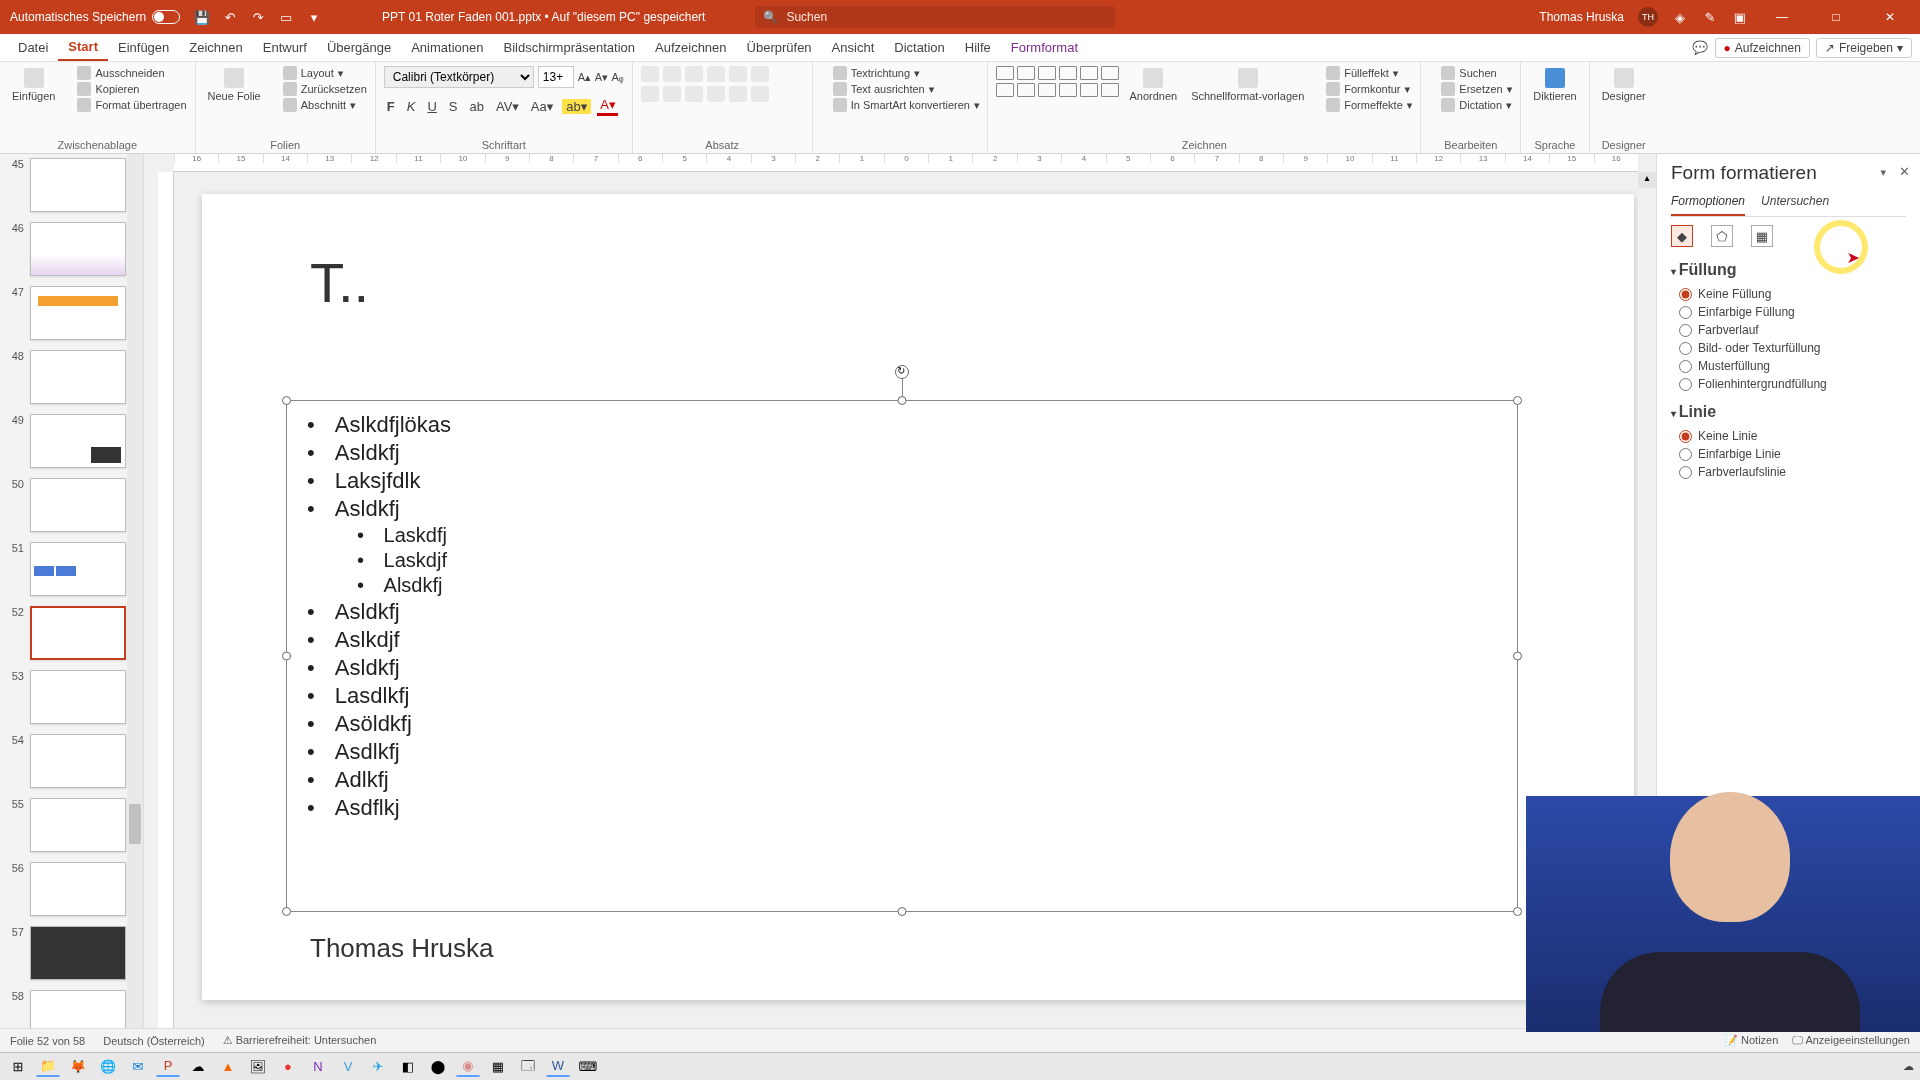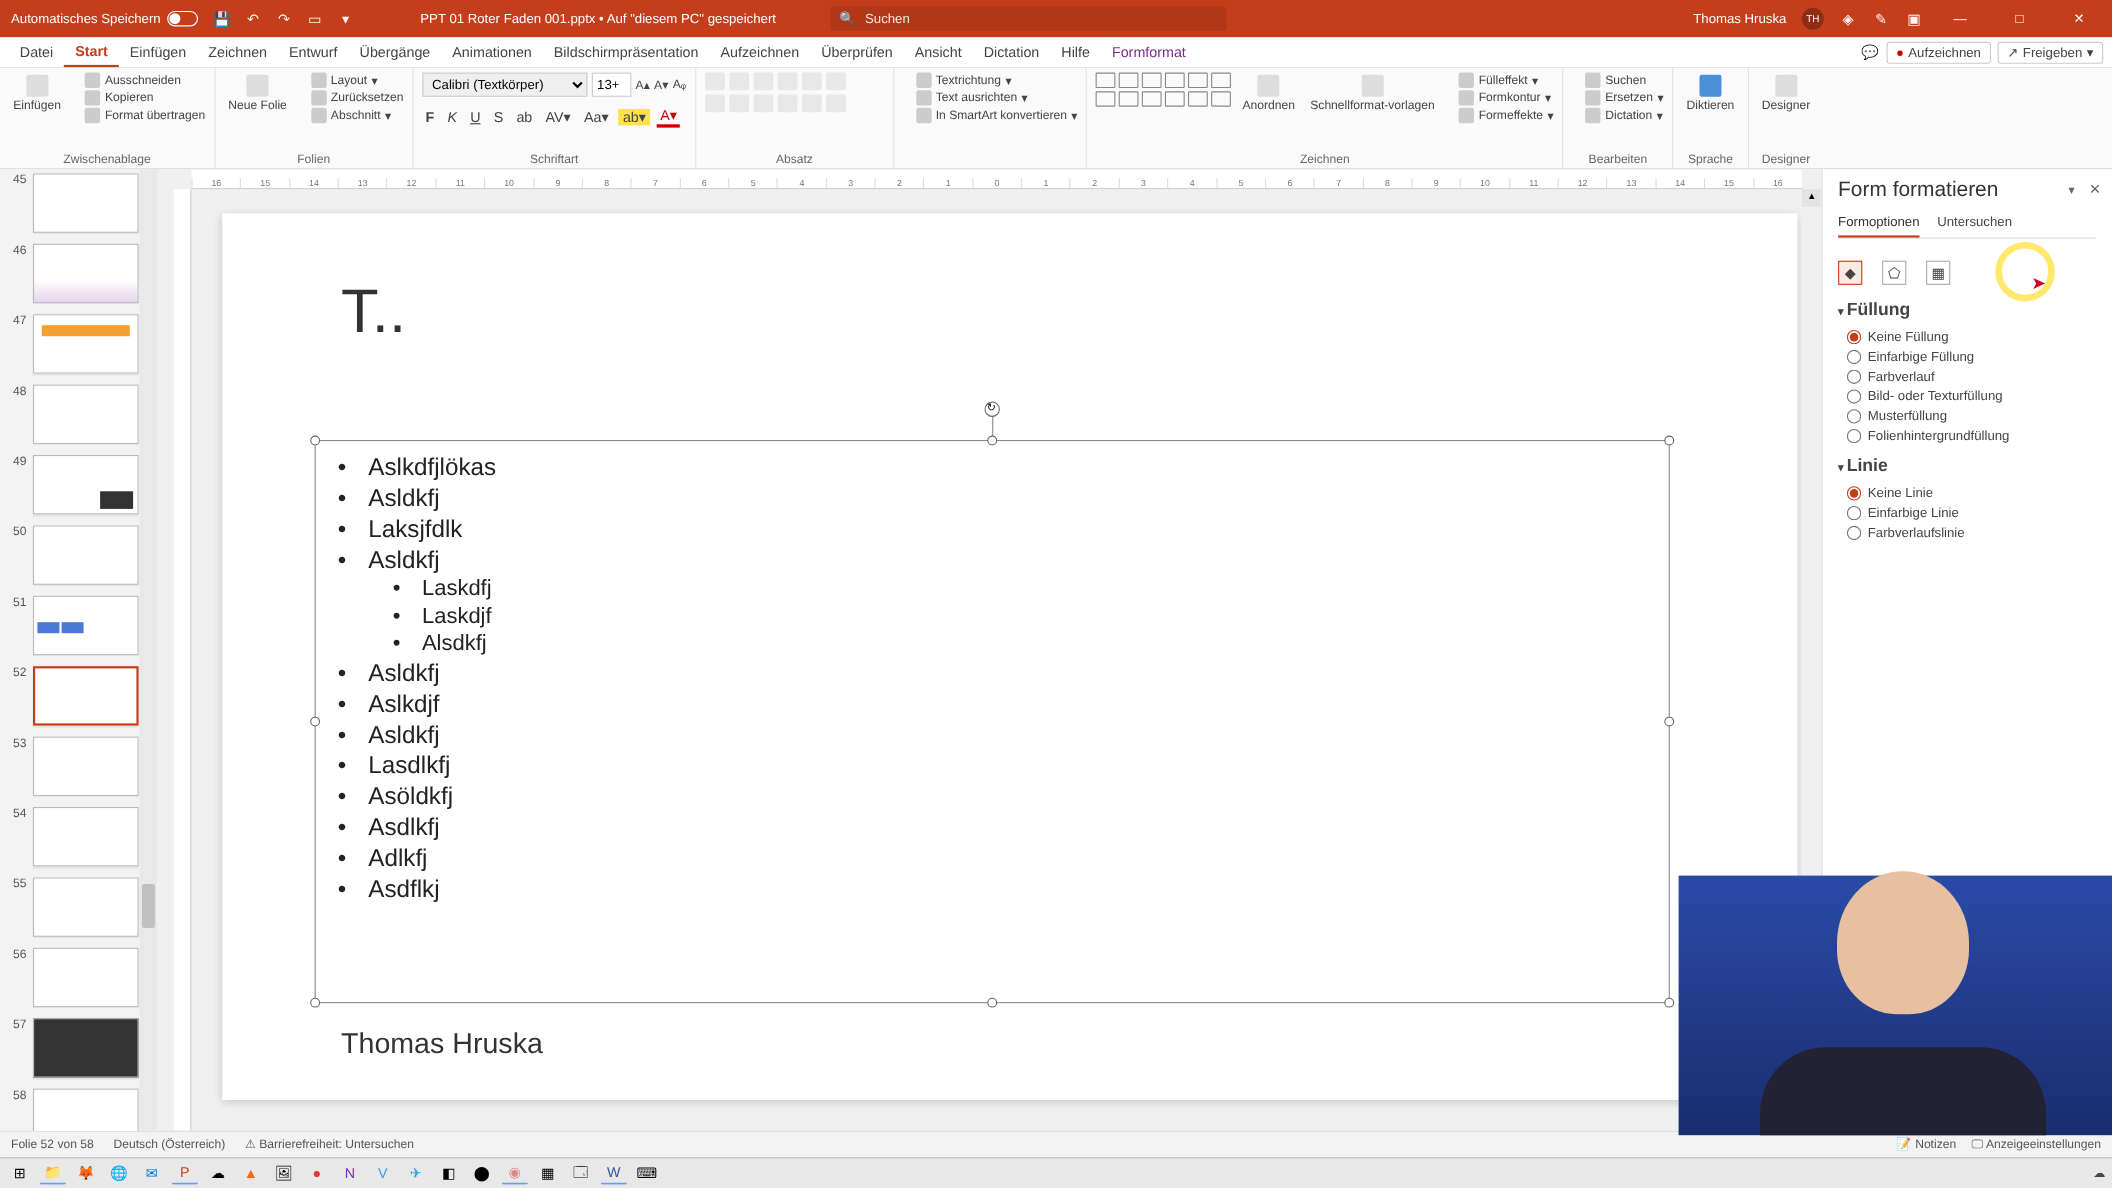--- a/index.html
+++ b/index.html
@@ -52,21 +52,21 @@
 .thumbs { width: 144px; background: #f3f3f3; border-right: 1px solid #ddd; overflow-y: auto; padding: 4px 6px; position:relative;}
 .thumb-row { display:flex; gap:6px; margin-bottom:10px; align-items:flex-start;}
 .thumb-num { width:18px; text-align:right; font-size:11px; color:#555;}
 .thumb { width: 96px; height: 54px; background: #fff; border: 1px solid #bbb; box-shadow: 0 1px 2px rgba(0,0,0,.1); position:relative; font-size:4px; padding:3px; overflow:hidden;}
 .thumb.selected { border: 2px solid #C43E1C; }
 .thumbs-scroll { position:absolute; right:0; top:0; bottom:0; width:16px; background:#e9e9e9;}
 .thumbs-scroll .tbar { position:absolute; left:2px; right:2px; top:650px; height:40px; background:#c1c1c1; border-radius:2px;}
 
 
 .canvas-wrap { flex: 1; background: #f0f0f0; position: relative; overflow:hidden;}
-.ruler-h { position:absolute; top:0; left:30px; right:18px; height:18px; background:#fff; border-bottom:1px solid #ccc; font-size:8px; color:#777; display:flex; align-items:flex-end;}
+.ruler-h { position:absolute; top:0; left:30px; right:18px; height:18px; background:#fff; border-bottom:1px solid #ccc; font-size:8px; color:#777; display:flex; align-items:flex-start;}
 .ruler-h span { flex:1; text-align:center; border-left:1px solid #ddd;}
 .ruler-v { position:absolute; left:14px; top:18px; bottom:0; width:16px; background:#fff; border-right:1px solid #ccc;}
 .slide { position: absolute; left: 58px; top: 40px; width: 1432px; height: 806px; background: #fff; box-shadow: 0 2px 8px rgba(0,0,0,.2); }
 .slide-title { position:absolute; left:108px; top:56px; font-size:56px; font-family:"Calibri Light",sans-serif; color:#333;}
 .textbox { position:absolute; left:84px; top:206px; width:1232px; height:512px; border:1px solid #888;}
 .handle { position:absolute; width:9px; height:9px; background:#fff; border:1px solid #666; border-radius:50%;}
 .h-tl{left:-5px;top:-5px;} .h-tm{left:50%;top:-5px;transform:translateX(-50%);} .h-tr{right:-5px;top:-5px;}
 .h-ml{left:-5px;top:50%;transform:translateY(-50%);} .h-mr{right:-5px;top:50%;transform:translateY(-50%);}
 .h-bl{left:-5px;bottom:-5px;} .h-bm{left:50%;bottom:-5px;transform:translateX(-50%);} .h-br{right:-5px;bottom:-5px;}
 .rothandle{position:absolute;left:50%;top:-36px;transform:translateX(-50%);width:14px;height:14px;border:1px solid #666;border-radius:50%;background:#fff;}
@@ -79,21 +79,21 @@
 .bullets .sub { margin-left: 50px; font-size:20px;}
 .footer-name { position:absolute; left:108px; bottom:36px; font-size:26px; color:#333;}
 .canvas-scroll-v { position:absolute; right:0; top:18px; bottom:0; width:18px; background:#f0f0f0;}
 .canvas-scroll-v .arrow { height:16px; background:#e3e3e3; text-align:center; font-size:10px;}
 
 
 .format-pane { width: 264px; background: #fff; border-left: 1px solid #ddd; padding: 8px 14px; font-size: 12px; color: #444; position:relative;}
 .format-pane h2 { font-size: 19px; font-weight: 400; color: #333; margin-bottom: 10px; }
 .fp-close { position:absolute; right:10px; top:10px; font-size:13px; color:#666; cursor:pointer;}
 .fp-collapse { position:absolute; right:34px; top:12px; font-size:11px; color:#666;}
-.fp-tabs { display:flex; gap:16px; border-bottom:1px solid #ddd; margin-bottom:20px;}
+.fp-tabs { display:flex; gap:16px; border-bottom:1px solid #ddd; margin-bottom:8px;font-style:italic;}
 .fp-tabs span { padding-bottom:6px; cursor:pointer; font-size:12px;}
 .fp-tabs span.active { border-bottom:2px solid #C43E1C; color:#333;}
 .fp-icons { display:flex; gap:18px; margin:8px 0 14px;}
 .fp-icons span { width:22px;height:22px; border:1px solid #aaa; display:flex;align-items:center;justify-content:center; font-size:13px; cursor:pointer;}
 .fp-icons span.active { border-color:#C43E1C; background:#fde8e2;}
 .fp-section { margin-bottom: 10px;}
 .fp-section-title { font-weight:600; font-size:16px; margin-bottom:6px; cursor:pointer;}
 .fp-section-title::before { content:"▾ "; font-size:10px;}
 .fp-radio { display:flex; align-items:center; gap:6px; padding:2px 0 2px 8px; font-size:12px;}
 .fp-radio input { accent-color:#C43E1C;}

